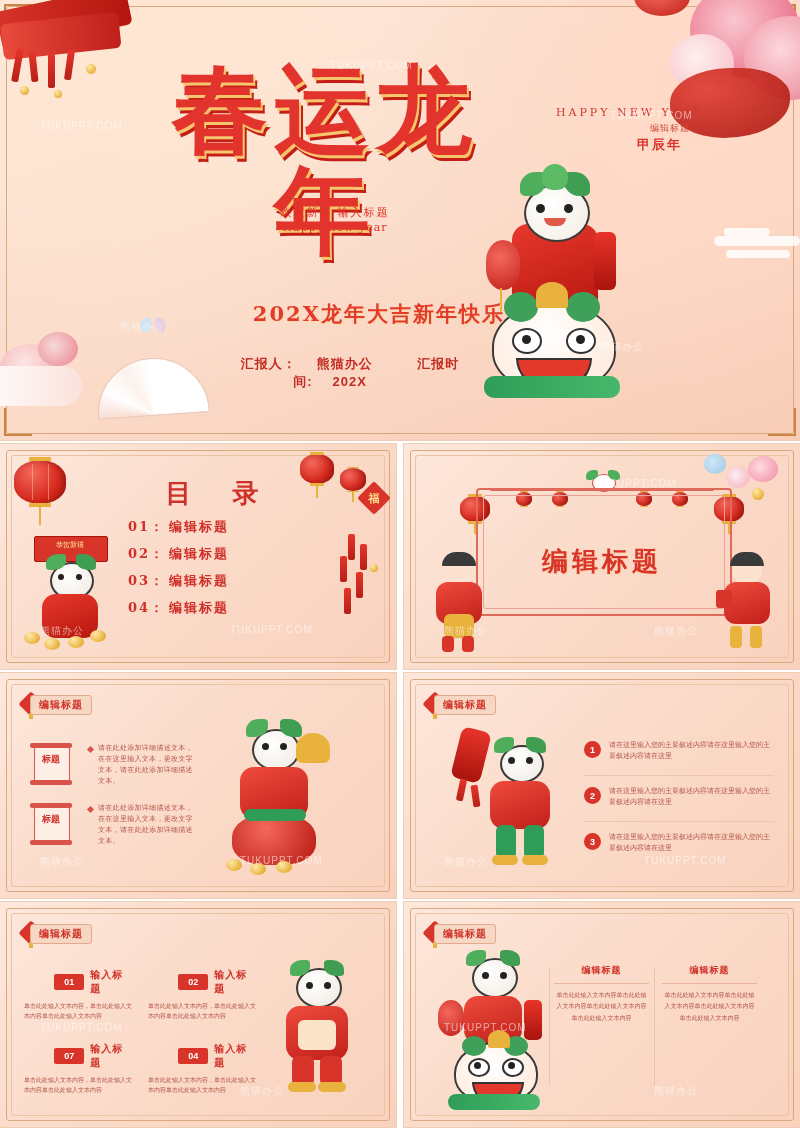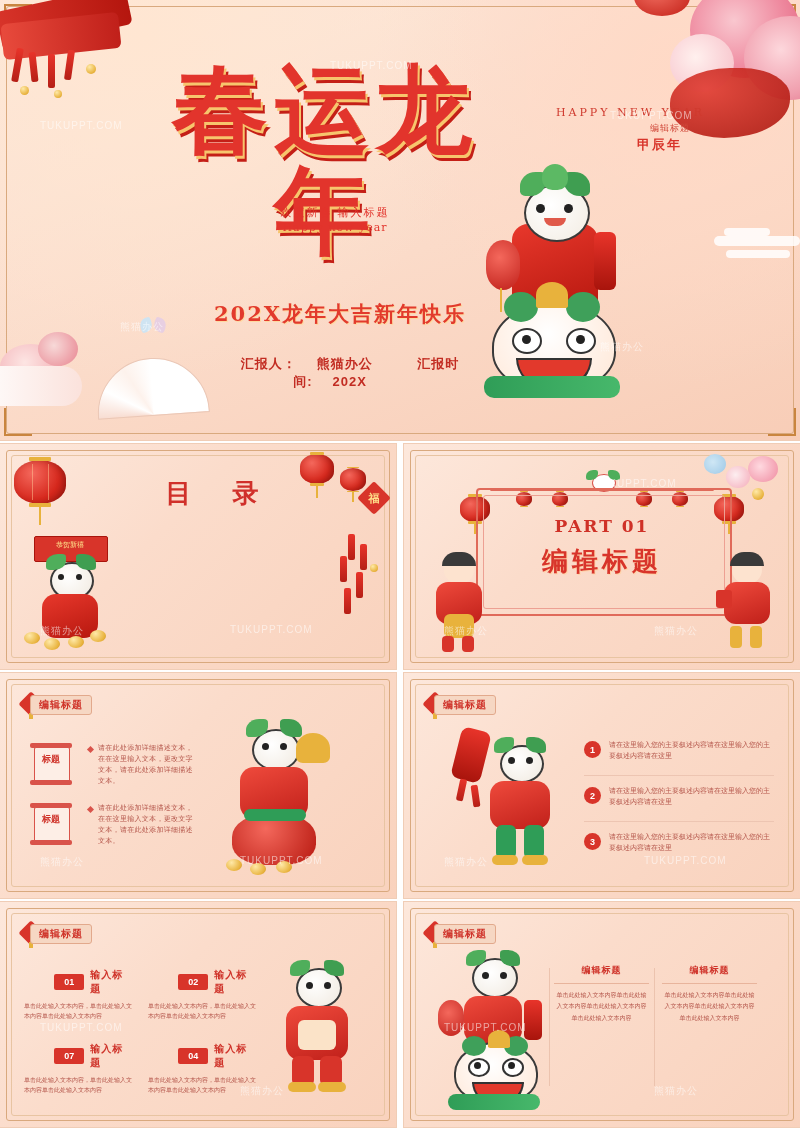--- a/index.html
+++ b/index.html
@@ -76,21 +76,21 @@
   .hny2{
     position:absolute;right:110px;top:122px;
     font-size:9px;color:#d0493b;letter-spacing:1px;
   }
   .hny3{
     position:absolute;right:118px;top:136px;
     font-size:13px;color:#d8342a;font-weight:bold;letter-spacing:2px;
     font-family:"DejaVu Serif",serif;
   }
   .cover-line{
-    position:absolute;left:175px;top:300px;width:330px;text-align:center;
+    position:absolute;left:175px;top:300px;width:330px;text-align:right;
     font-size:21px;font-weight:bold;color:#e23a2c;letter-spacing:2px;
     font-family:"DejaVu Serif",serif;
     text-shadow:1px 1px 0 #ffd9a0;
   }
   .cover-meta{
     position:absolute;left:175px;top:355px;width:330px;text-align:center;
     font-size:13px;font-weight:bold;color:#c22c22;letter-spacing:1px;
     font-family:Liberation Sans, sans-serif;
   }
   .cover-meta span{margin:0 10px;}
@@ -395,20 +395,34 @@
       <div style="position:absolute;left:42px;top:38px;width:6px;height:6px;background:#222;border-radius:50%;"></div>
       <div style="position:absolute;left:60px;top:38px;width:6px;height:6px;background:#222;border-radius:50%;"></div>
       <div style="position:absolute;left:26px;top:58px;width:56px;height:44px;background:linear-gradient(160deg,#e8382c,#b7180f);border-radius:14px;"></div>
       <div class="goldcoin" style="left:8px;top:96px;width:16px;height:12px;"></div>
       <div class="goldcoin" style="left:28px;top:102px;width:16px;height:12px;"></div>
       <div class="goldcoin" style="left:52px;top:100px;width:16px;height:12px;"></div>
       <div class="goldcoin" style="left:74px;top:94px;width:16px;height:12px;"></div>
     </div>
 
     <div class="cat-title">目  录</div>
+    <div class="cat-list">
+      <div class="cat-item">
+        <span class="num">01：</span><span>编辑标题</span>
+      </div>
+      <div class="cat-item">
+        <span class="num">02：</span><span>编辑标题</span>
+      </div>
+      <div class="cat-item">
+        <span class="num">03：</span><span>编辑标题</span>
+      </div>
+      <div class="cat-item">
+        <span class="num">04：</span><span>编辑标题</span>
+      </div>
+    </div>
     <div class="wm" style="left:40px;top:180px;">熊猫办公</div>
     <div class="wm" style="left:230px;top:180px;">TUKUPPT.COM</div>
   </div>
 
   <div class="slide" id="s3">
     <div class="inner-border"></div>
     <div class="inner-border2"></div>
 
     <div style="position:absolute;left:180px;top:26px;width:38px;height:24px;">
       <div style="position:absolute;left:8px;top:4px;width:22px;height:16px;background:#fff;border:1.5px solid #d9534a;border-radius:50%;"></div>
@@ -451,21 +465,20 @@
       </div>
 
     <div style="position:absolute;right:16px;top:8px;width:90px;height:60px;">
       <div class="peony" style="right:6px;top:4px;width:30px;height:26px;background:radial-gradient(circle at 40% 40%,#ffd9e0,#ef8ba0);"></div>
       <div class="peony" style="right:34px;top:14px;width:24px;height:22px;background:radial-gradient(circle at 40% 40%,#fdeef0,#f4aab9);"></div>
       <div class="peony" style="right:58px;top:2px;width:22px;height:20px;background:radial-gradient(circle at 40% 40%,#cfe7f5,#9cc8e6);"></div>
       <div class="goldcoin" style="right:20px;top:36px;width:12px;height:12px;"></div>
     </div>
 
     <div class="part-frame"></div>
-    <div class="part-label">PART 01</div>
     <div class="part-cn">编辑标题</div>
 
     <div style="position:absolute;left:22px;top:112px;width:64px;height:96px;">
       <div style="position:absolute;left:18px;top:0;width:30px;height:28px;background:#fde3cf;border-radius:50%;"></div>
       <div style="position:absolute;left:16px;top:-4px;width:34px;height:14px;background:#3a3a3a;border-radius:16px 16px 0 0;"></div>
       <div style="position:absolute;left:10px;top:26px;width:46px;height:42px;background:linear-gradient(160deg,#ef4a3c,#c0201a);border-radius:12px;"></div>
       <div style="position:absolute;left:18px;top:58px;width:30px;height:24px;background:#e8b23c;border-radius:6px;"></div>
       <div style="position:absolute;left:16px;top:80px;width:12px;height:16px;background:#d8342a;border-radius:4px;"></div>
       <div style="position:absolute;left:36px;top:80px;width:12px;height:16px;background:#d8342a;border-radius:4px;"></div>
     </div>

